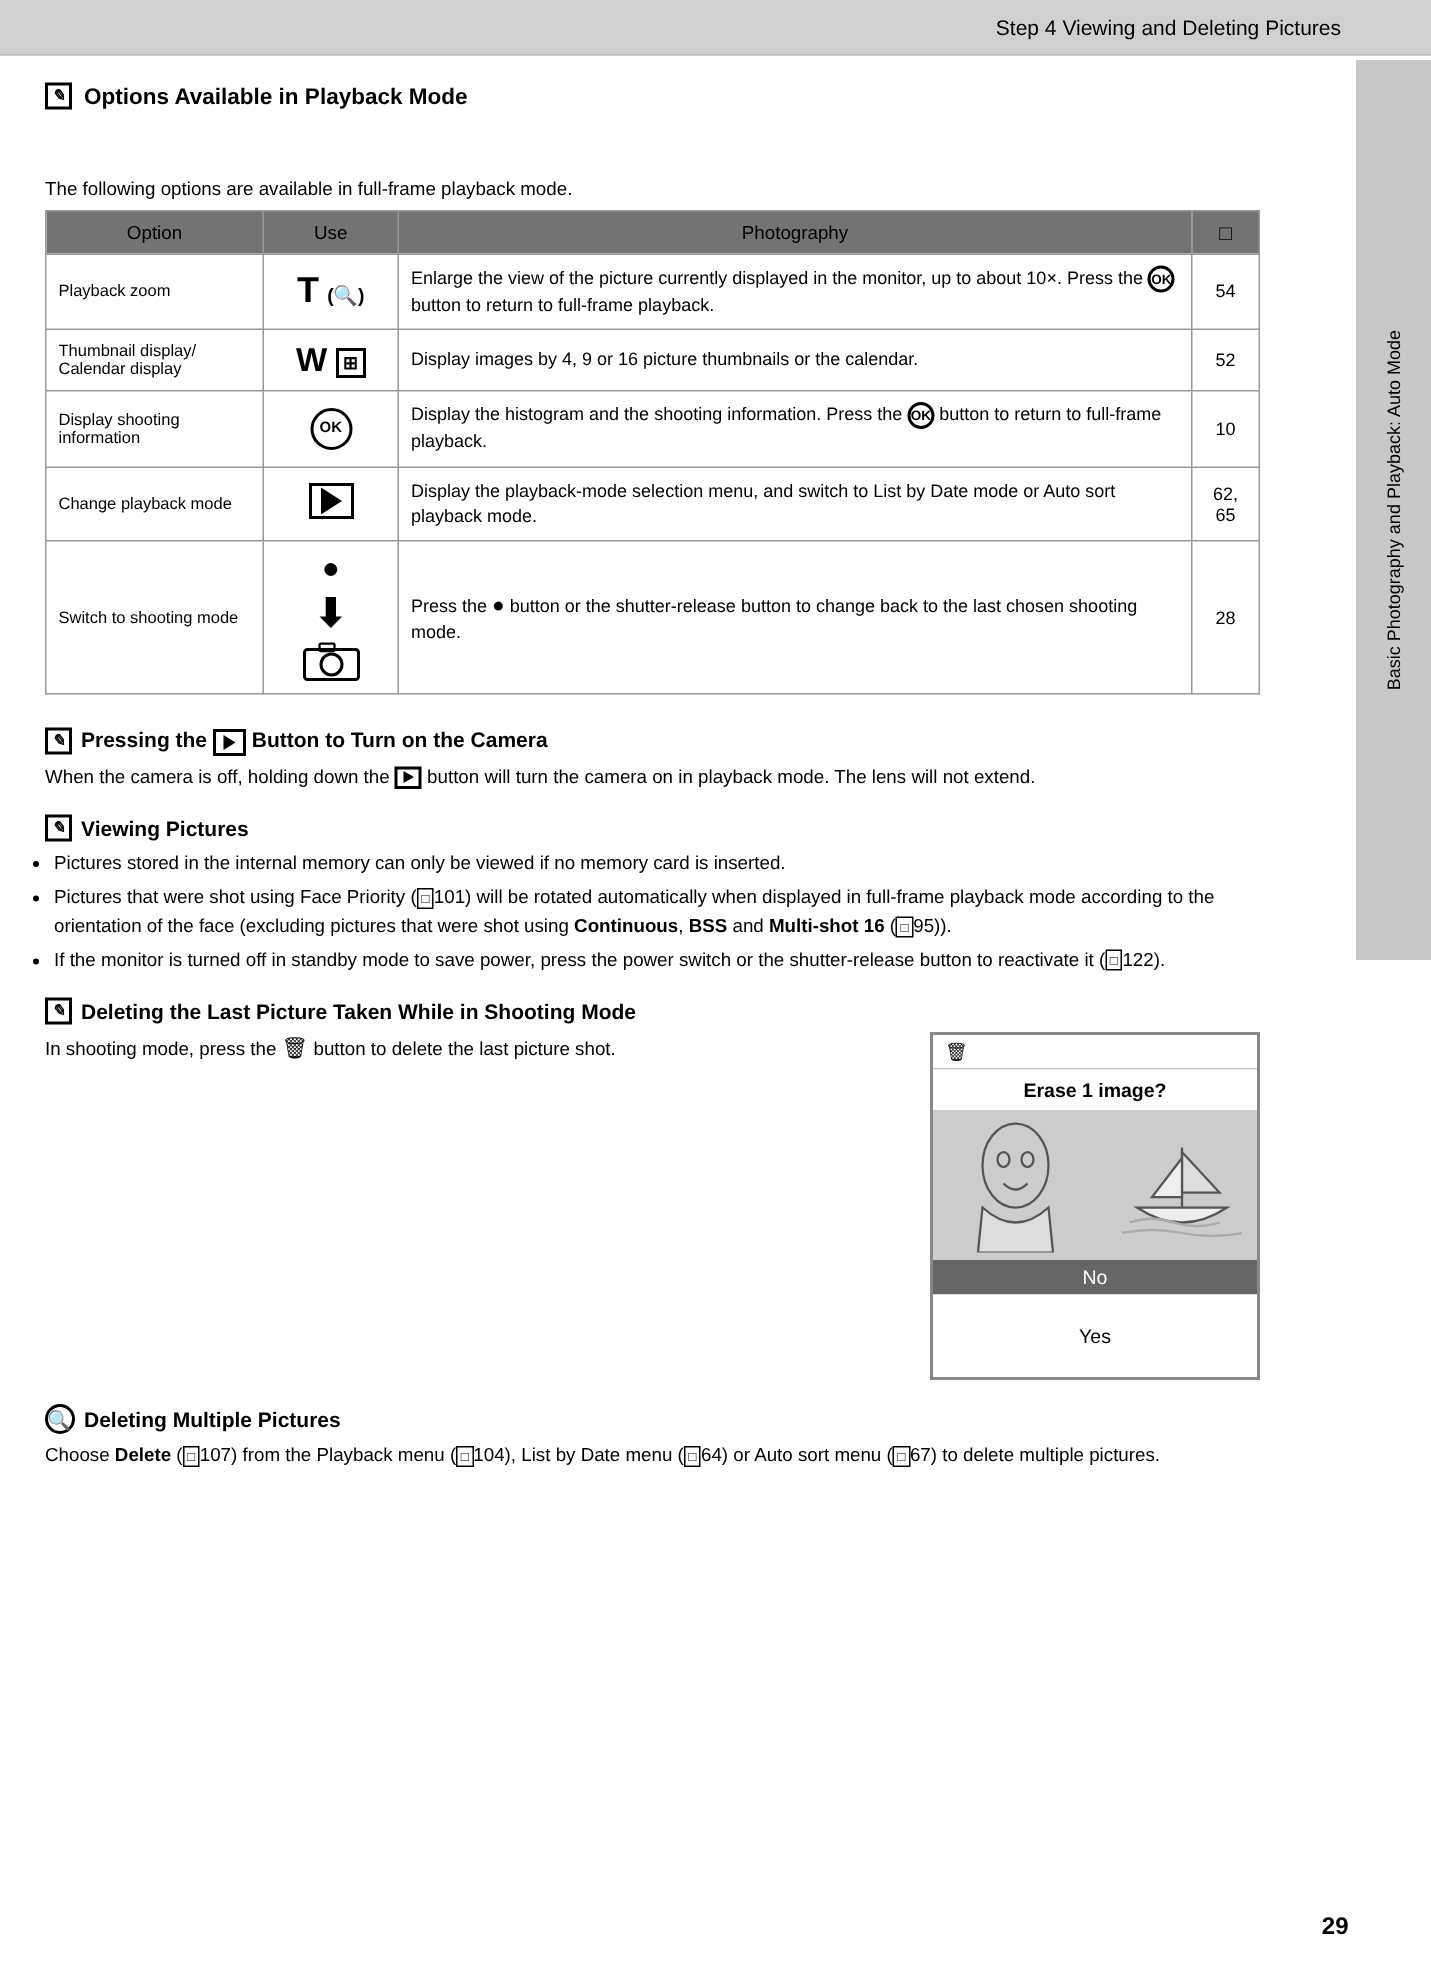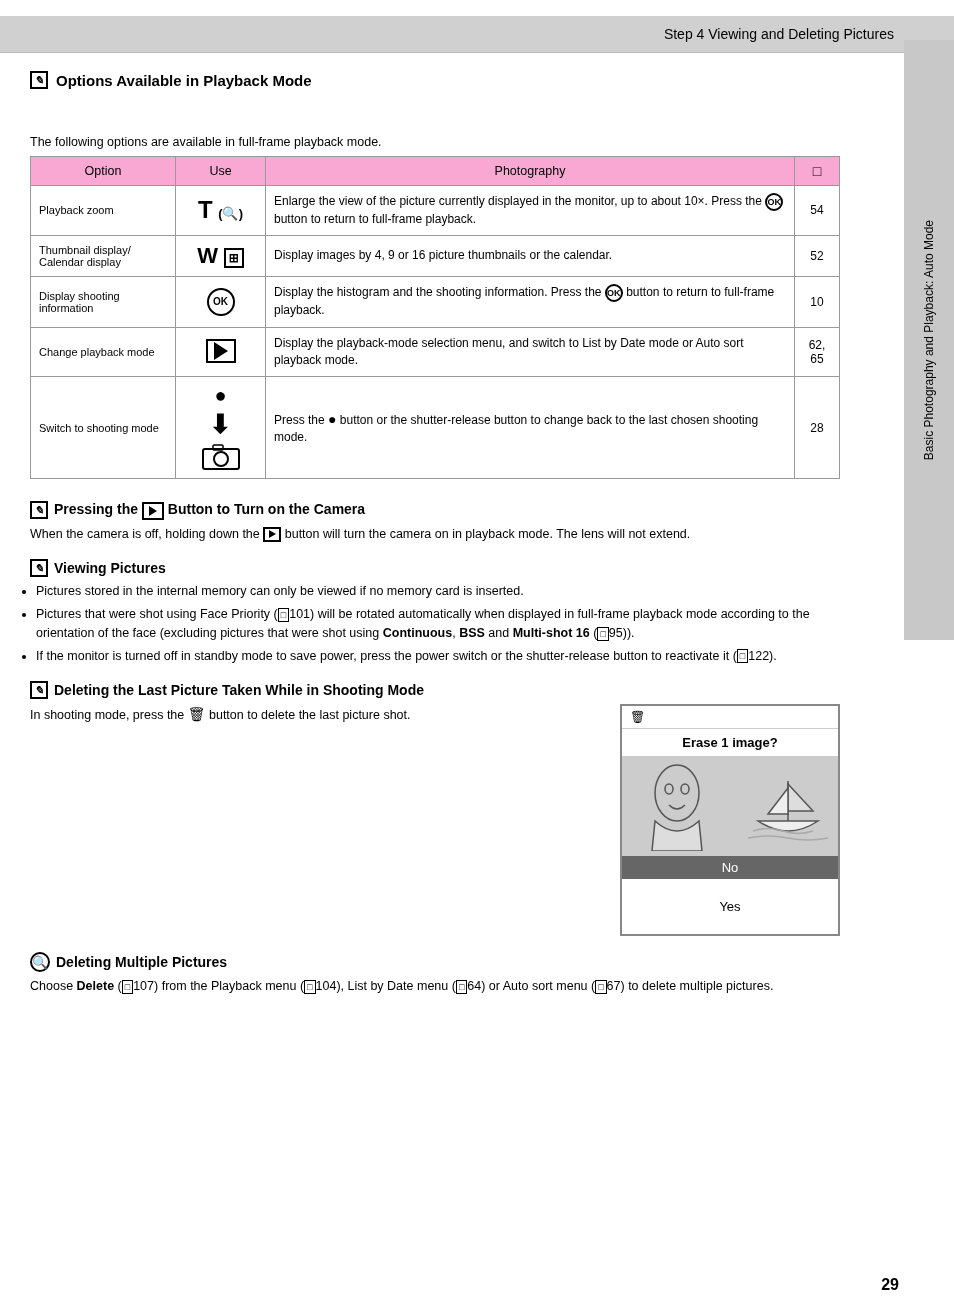--- a/index.html
+++ b/index.html
@@ -13,21 +13,20 @@
       position: relative;
     }
 
     .page-header {
       background: #d0d0d0;
       text-align: right;
       padding: 10px 60px 10px 20px;
       font-size: 14px;
       font-weight: normal;
       border-bottom: 1px solid #bbb;
-      margin-top: 16px;
     }
 
     .main-content {
       padding: 18px 60px 18px 30px;
       max-width: 900px;
     }
 
     .section-title {
       font-size: 15px;
       font-weight: bold;
@@ -56,21 +55,21 @@
     }
 
     
     .options-table {
       width: 100%;
       border-collapse: collapse;
       margin-bottom: 22px;
       font-size: 12.5px;
     }
     .options-table th {
-      background: #f9a8d4;
+      background: #737373;
       border: 1px solid #999;
       padding: 6px 8px;
       font-weight: normal;
       text-align: center;
     }
     .options-table th.col-option { text-align: center; width: 145px; }
     .options-table th.col-use { text-align: center; width: 90px; }
     .options-table th.col-desc { text-align: center; }
     .options-table th.col-ref { text-align: center; width: 45px; }
 

